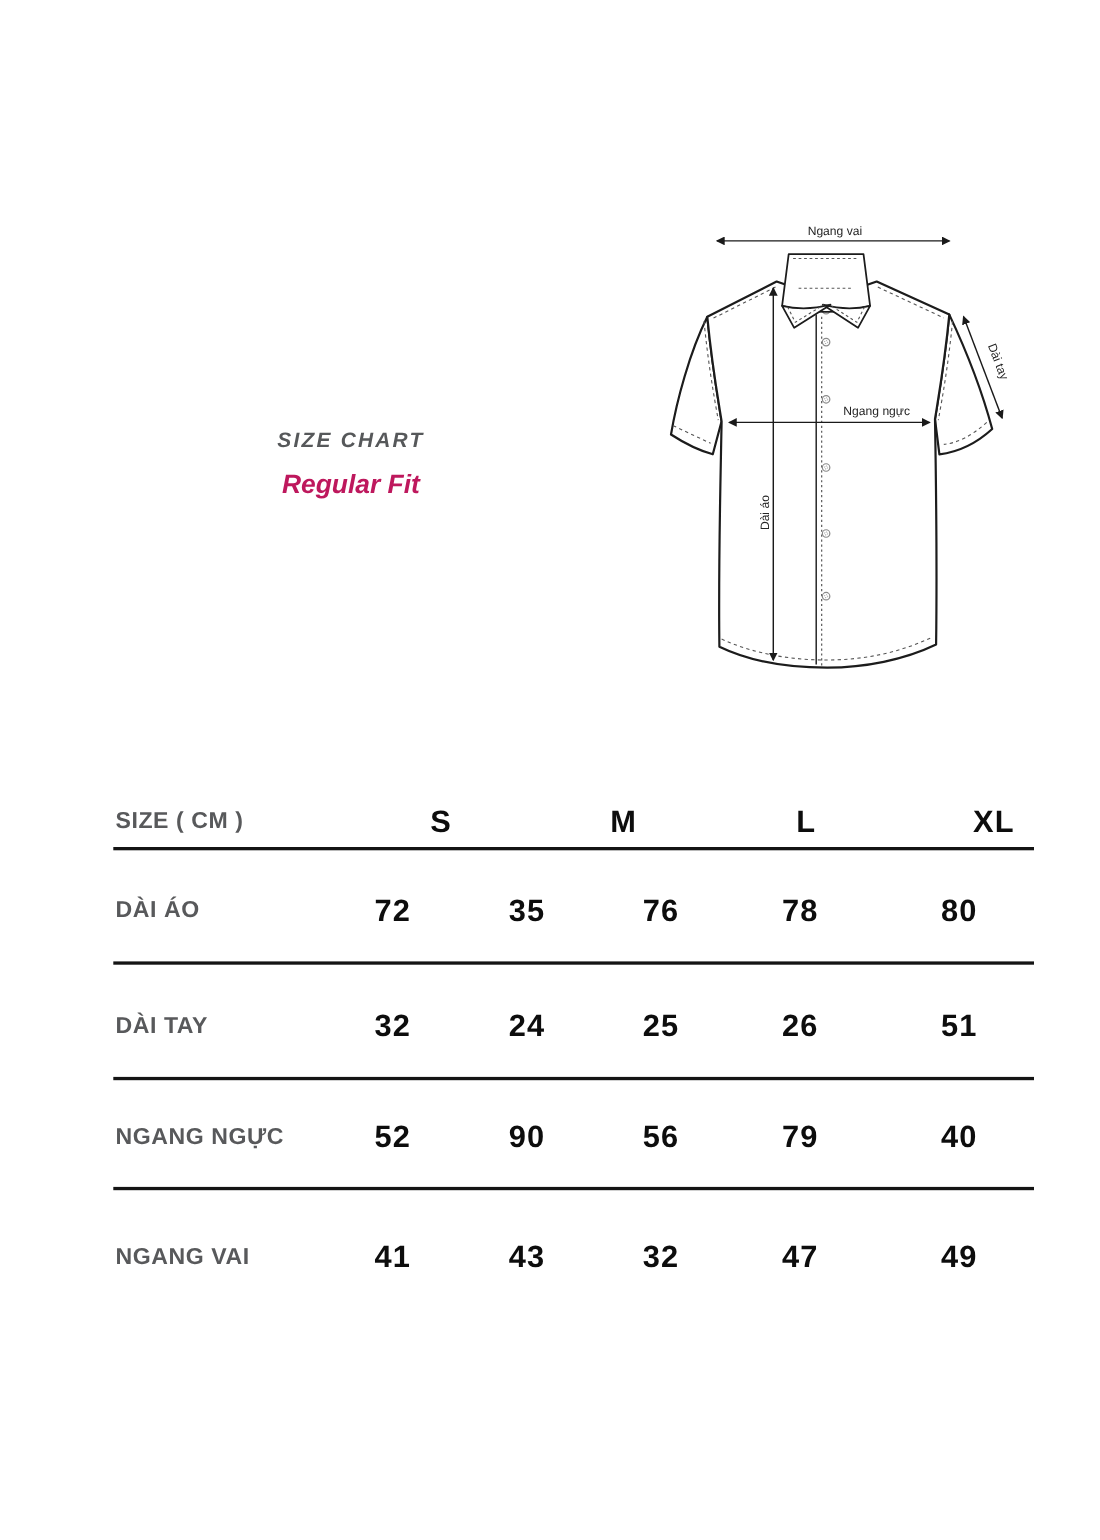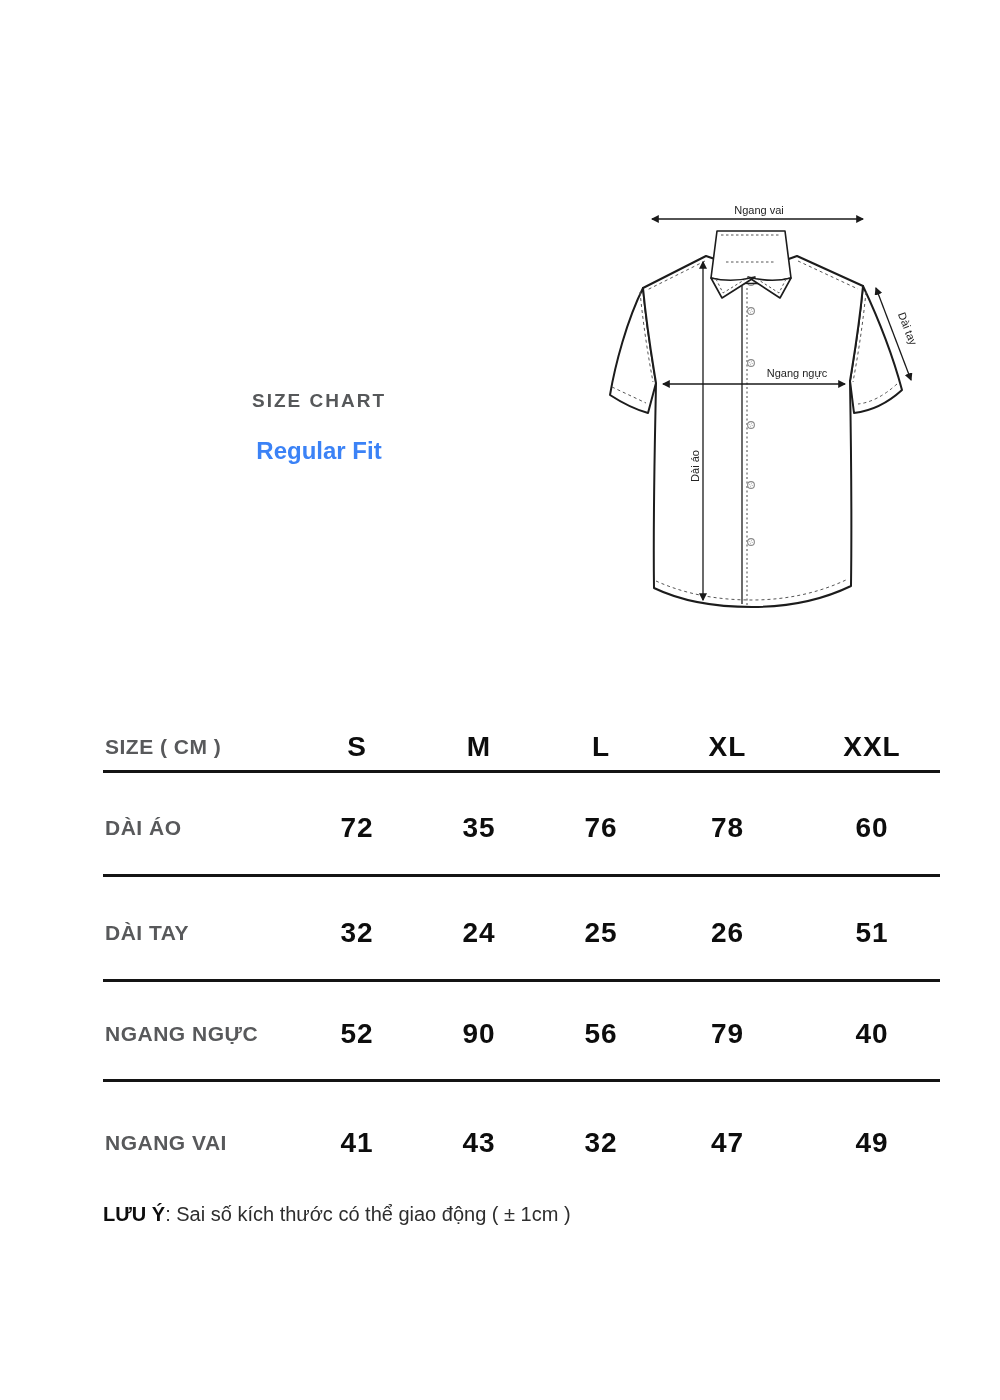--- a/index.html
+++ b/index.html
@@ -1,32 +1,32 @@
 <!DOCTYPE html>
 <html><head>
 <meta charset="utf-8">
 <style>
   html,body{margin:0;padding:0;background:#ffffff;}
   .page{
     position:relative;width:1000px;height:1400px;background:#ffffff;overflow:hidden;
     font-family:"Liberation Sans","DejaVu Sans",sans-serif;color:#111;
   }
   
-  .title-block{position:absolute;left:99px;top:391px;width:440px;text-align:center;}
+  .title-block{position:absolute;left:99px;top:391px;width:440px;text-align:center;font-style:italic;}
   .eyebrow{font-size:19px;font-weight:700;letter-spacing:2px;color:#56585a;line-height:1;}
   .main-title{margin:15px 0 0 0;font-size:36px;font-weight:800;color:#0c0c0c;line-height:1.1;letter-spacing:0;}
-  .subtitle{margin-top:29px;font-size:24px;font-weight:700;color:#3b82f6;line-height:1;}
+  .subtitle{margin-top:19px;font-size:24px;font-weight:700;color:#be185d;line-height:1;}
   
   .shirt-svg{position:absolute;left:575px;top:190px;width:400px;height:440px;}
   .dlabel{font-family:"Liberation Sans","DejaVu Sans",sans-serif;font-size:11px;fill:#242424;}
   
   .size-table{position:absolute;left:103px;top:723px;width:837px;}
   .t-row{display:grid;grid-template-columns:193px 122px 122px 122px 131px 147px;align-items:center;box-sizing:border-box;}
   .t-row > :last-child{padding-left:11px;}
-  .t-header{height:50px;border-bottom:3px solid #141414;}
+  .t-header{height:50px;border-bottom:3px solid #141414;gap:44px;}
   .t-r1{height:104px;border-bottom:3px solid #141414;padding-top:8px;}
   .t-r2{height:105px;border-bottom:3px solid #141414;padding-top:10px;}
   .t-r3{height:100px;border-bottom:3px solid #141414;padding-top:6px;}
   .t-r4{height:106px;padding-top:16px;}
   .t-label{font-size:21px;font-weight:700;color:#58595b;letter-spacing:0.5px;padding-left:2px;}
   .t-col-h,.t-val{font-size:28px;font-weight:800;color:#0d0d0d;text-align:center;letter-spacing:1px;}
   
   .note{position:absolute;left:103px;top:1203px;margin:0;font-size:20px;color:#2e2e2e;font-weight:400;}
   .note-label{font-weight:800;color:#0d0d0d;}
 </style>
@@ -140,21 +140,21 @@
       <div class="t-col-h">XL</div>
       <div class="t-col-h">XXL</div>
     </div>
 
     <div class="t-row t-r1">
       <div class="t-label">DÀI ÁO</div>
       <div class="t-val">72</div>
       <div class="t-val">35</div>
       <div class="t-val">76</div>
       <div class="t-val">78</div>
-      <div class="t-val">60</div>
+      <div class="t-val">80</div>
     </div>
 
     <div class="t-row t-r2">
       <div class="t-label">DÀI TAY</div>
       <div class="t-val">32</div>
       <div class="t-val">24</div>
       <div class="t-val">25</div>
       <div class="t-val">26</div>
       <div class="t-val">51</div>
     </div>
@@ -171,17 +171,14 @@
     <div class="t-row t-r4">
       <div class="t-label">NGANG VAI</div>
       <div class="t-val">41</div>
       <div class="t-val">43</div>
       <div class="t-val">32</div>
       <div class="t-val">47</div>
       <div class="t-val">49</div>
     </div>
   </section>
 
-  <p class="note">
-    <span class="note-label">LƯU Ý</span><span>: Sai số kích thước có thể giao động ( ± 1cm )</span>
-  </p>
 
 </div>
 
 </body></html>

